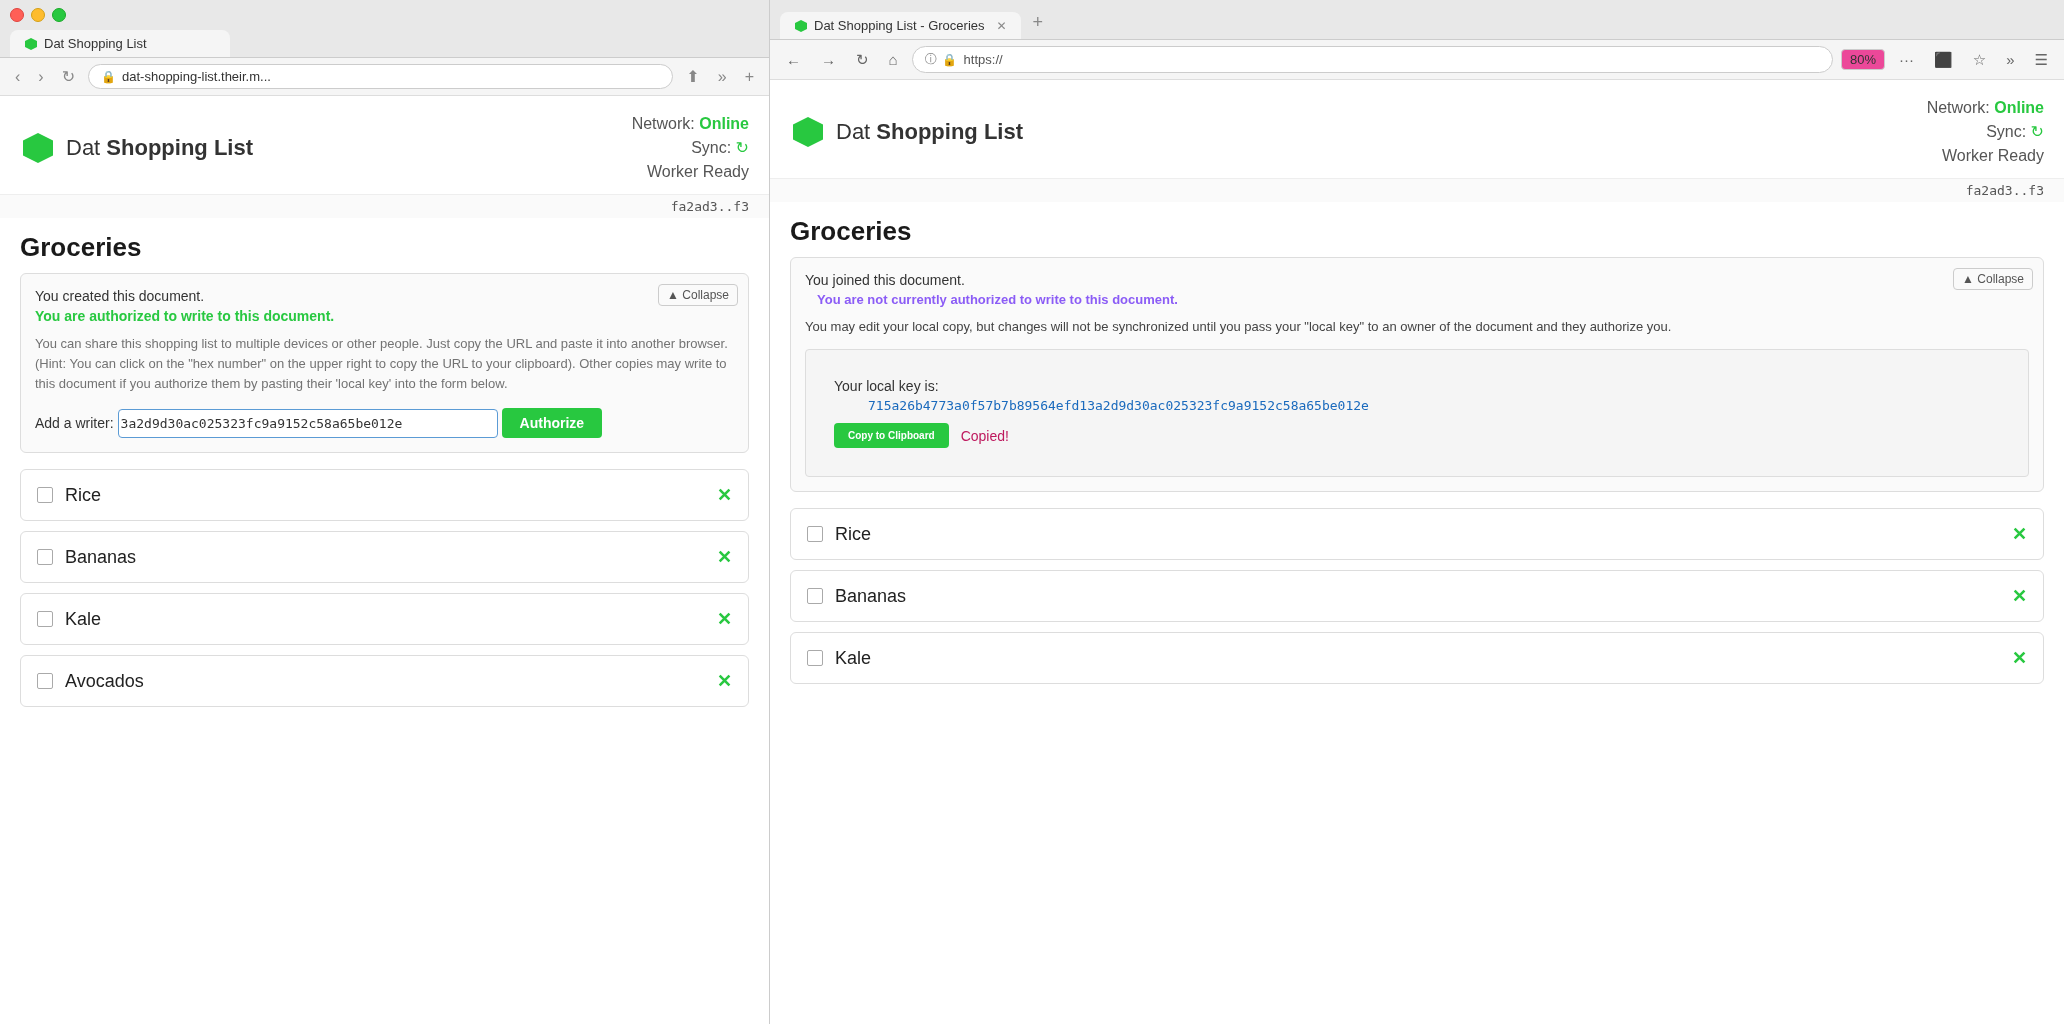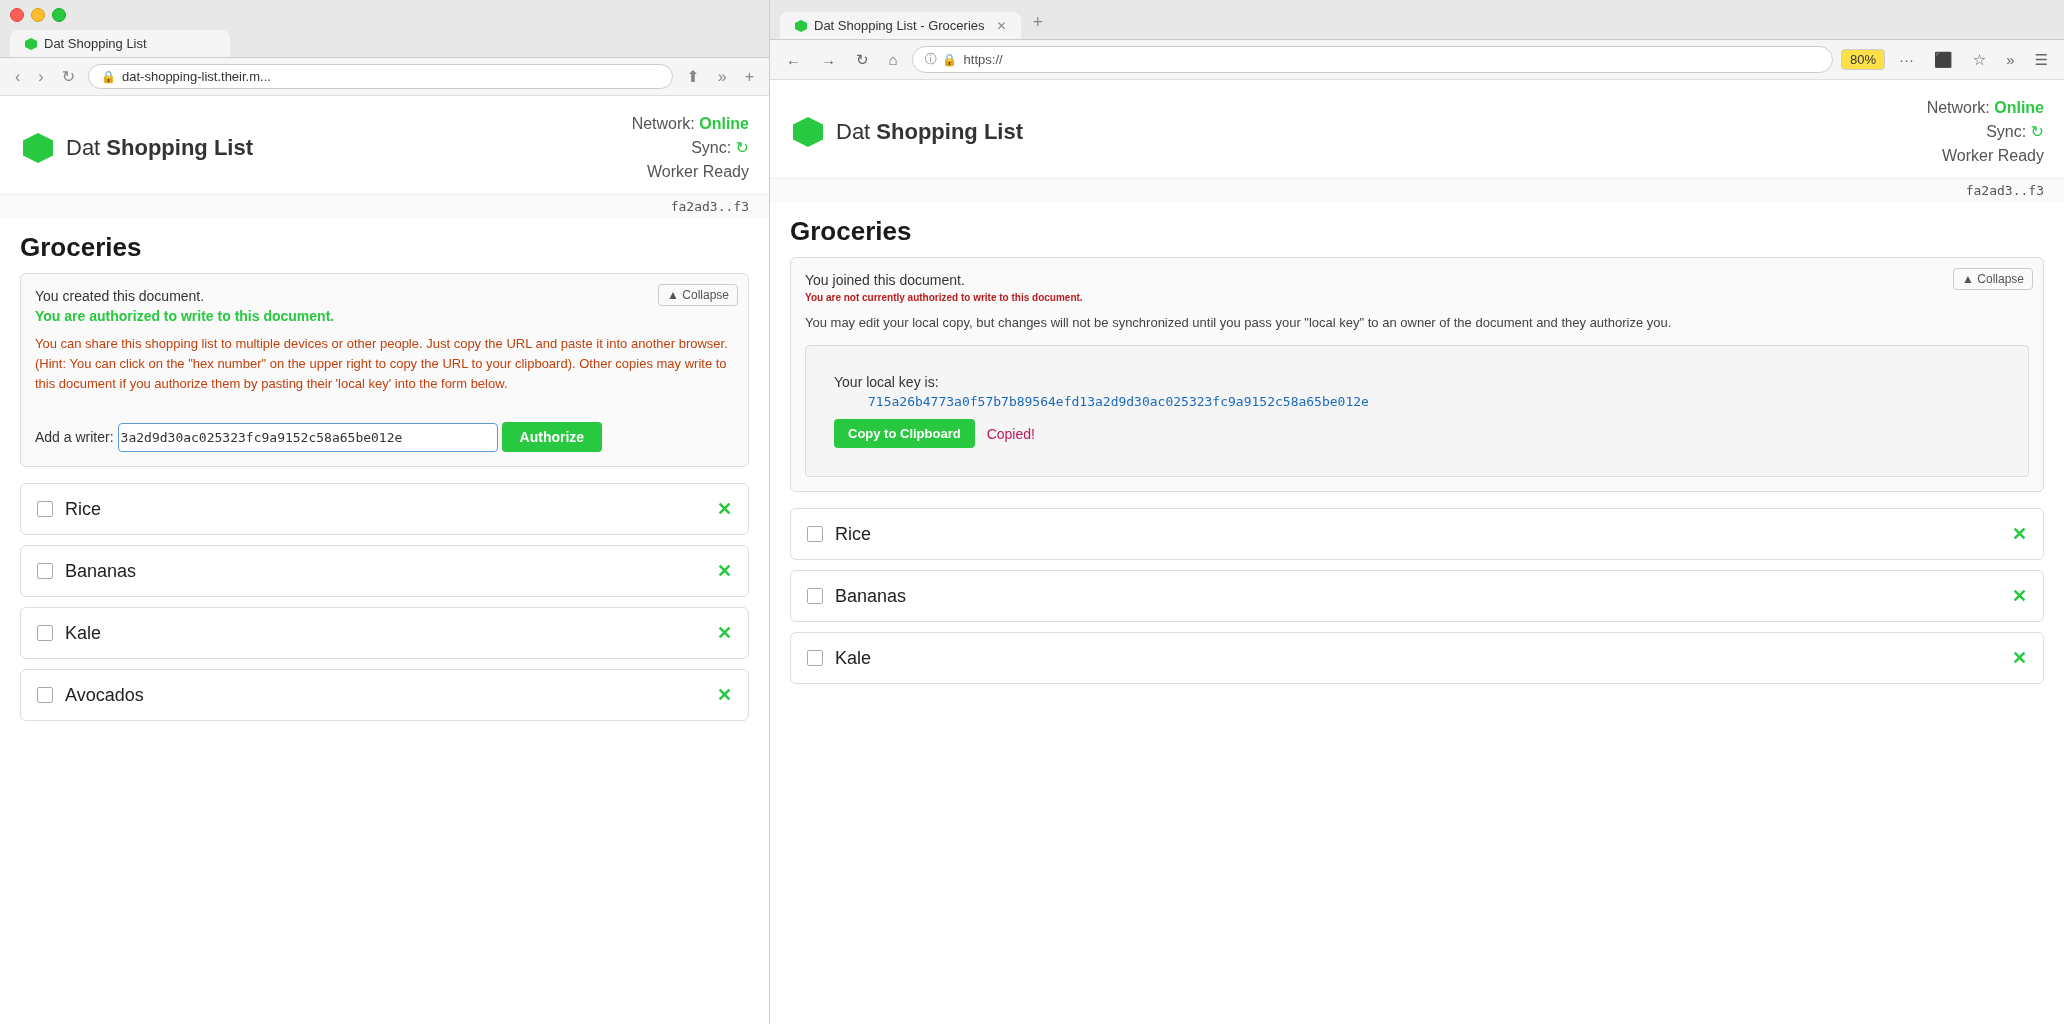--- a/index.html
+++ b/index.html
@@ -185,31 +185,32 @@
     }
 
     .info-authorized-yes {
       color: #28c840;
       font-weight: 600;
       font-size: 14px;
       margin-bottom: 10px;
     }
 
     .info-authorized-no {
-      color: #b91c1c;
+      color: #8b5cf6;
       font-weight: 600;
-      font-size: 10px;
+      font-size: 13px;
       margin-bottom: 10px;
+      margin-left: 12px;
     }
 
     .info-text {
       font-size: 13px;
-      color: #c2410c;
+      color: #737373;
       line-height: 1.55;
-      margin-bottom: 28px;
+      margin-bottom: 14px;
     }
 
     .writer-row {
       display: flex;
       align-items: center;
       gap: 4px;
       font-size: 14px;
       color: #333;
     }
 
@@ -254,21 +255,21 @@
       align-items: center;
       gap: 12px;
     }
 
     .copy-btn {
       background: #28c840;
       color: #fff;
       border: none;
       border-radius: 4px;
       padding: 7px 14px;
-      font-size: 13px;
+      font-size: 10px;
       font-weight: 600;
       cursor: pointer;
     }
 
     .copied-text {
       font-size: 14px;
       color: #be185d;
     }
 
     .not-authorized-extra {
@@ -395,21 +396,21 @@
     .nav-icon-btn {
       background: none;
       border: none;
       cursor: pointer;
       color: #666;
       font-size: 15px;
       padding: 3px 6px;
     }
 
     .zoom-badge {
-      background: #fde047;
+      background: #ec4899;
       border: 1px solid #ccc;
       border-radius: 4px;
       padding: 2px 8px;
       font-size: 13px;
       color: #333;
       cursor: pointer;
     }
 
     .app-content-right {
       flex: 1;

